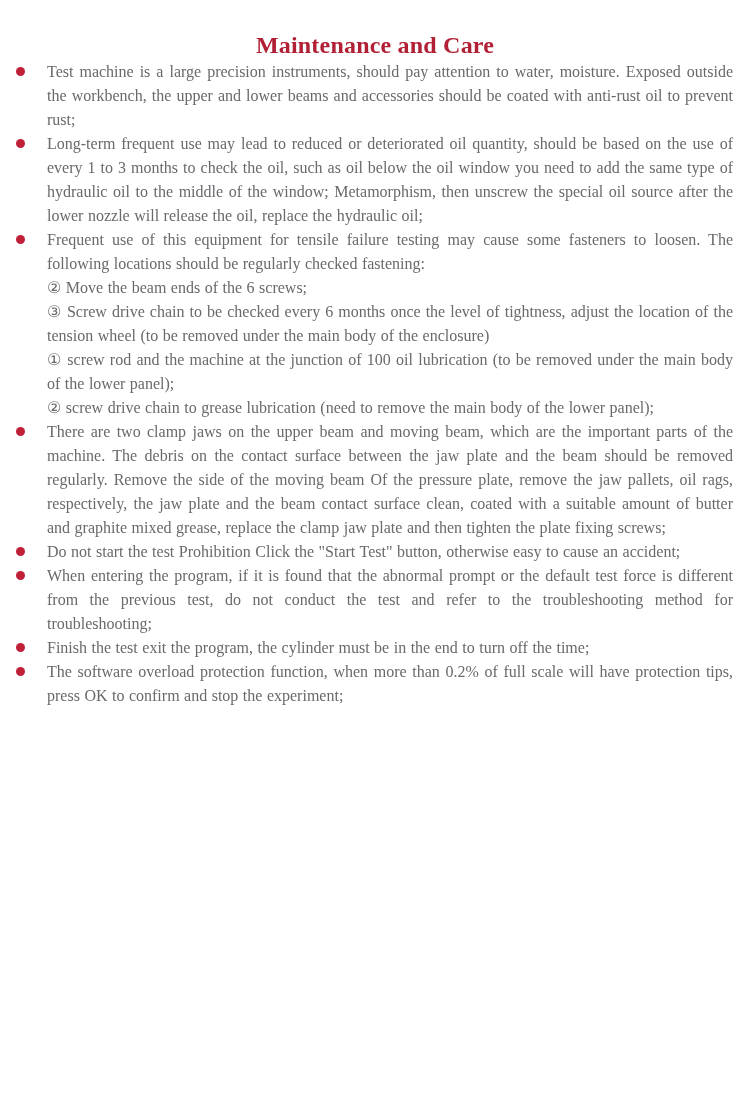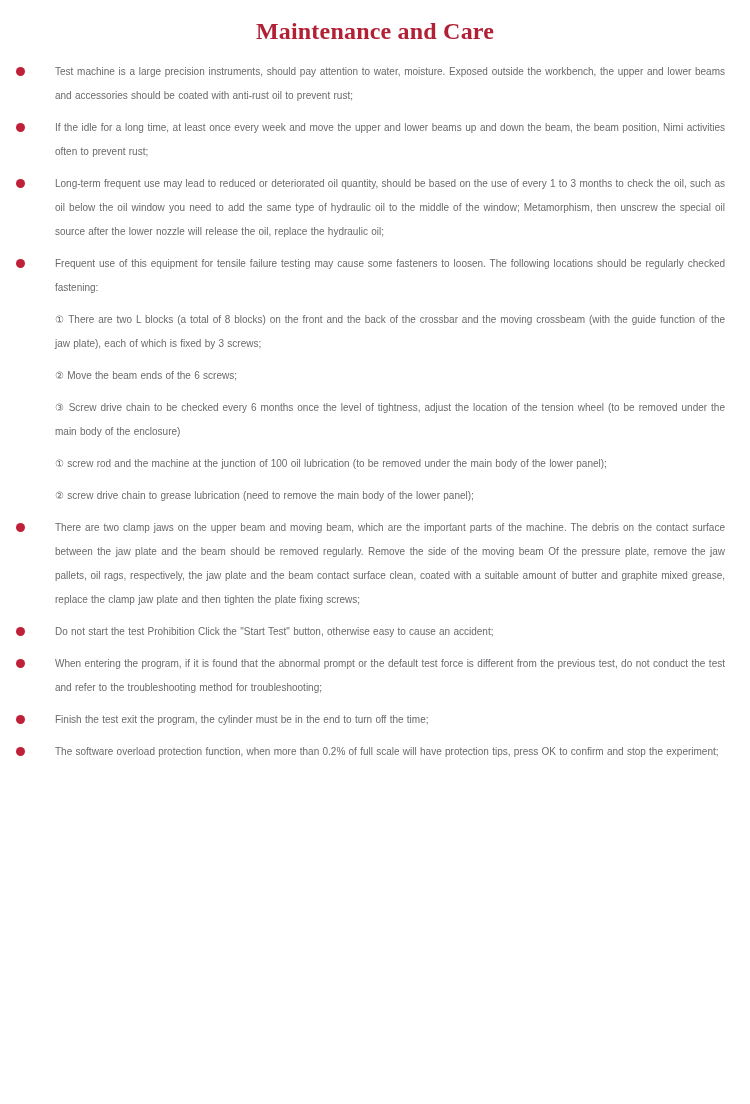--- a/index.html
+++ b/index.html
@@ -17,21 +17,21 @@
   }
   .page {
     position: relative;
     width: 750px;
     height: 1104px;
     background: var(--page-bg);
     overflow: hidden;
   }
   .title {
     margin: 0;
-    padding-top: 16px;
+    padding-top: 30px;
     height: 31px;
     text-align: center;
     font-family: "Liberation Serif", serif;
     font-weight: 700;
     font-size: 24px;
     line-height: 31px;
     color: var(--title-color);
     letter-spacing: 0.2px;
   }
   .content {
@@ -45,50 +45,46 @@
   .dot {
     position: absolute;
     left: -31px;
     top: 7px;
     width: 9px;
     height: 9px;
     border-radius: 50%;
     background: var(--bullet-color);
   }
   .para {
-    margin: 8px;
-    font-size: 10px;
+    margin: 0;
+    font-size: 16px;
     line-height: 24px;
     color: var(--text-color);
     text-align: justify;
     word-spacing: 0.5px;
+    font-family: Liberation Serif, serif;
   }
 </style>
 </head>
 <body>
 
 <div class="page">
   <h1 class="title">Maintenance and Care</h1>
   <div class="content">
       <div class="item">
         <span class="dot"></span>
         <p class="para">Test machine is a large precision instruments, should pay attention to water, moisture. Exposed outside the workbench, the upper and lower beams and accessories should be coated with anti-rust oil to prevent rust;</p>
       </div>
       <div class="item">
         <span class="dot"></span>
-        <p class="para">If the idle for a long time, at least once every week and move the upper and lower beams up and down the beam, the beam position, Nimi activities often to prevent rust;</p>
-      </div>
-      <div class="item">
-        <span class="dot"></span>
         <p class="para">Long-term frequent use may lead to reduced or deteriorated oil quantity, should be based on the use of every 1 to 3 months to check the oil, such as oil below the oil window you need to add the same type of hydraulic oil to the middle of the window; Metamorphism, then unscrew the special oil source after the lower nozzle will release the oil, replace the hydraulic oil;</p>
       </div>
       <div class="item">
         <span class="dot"></span>
         <p class="para">Frequent use of this equipment for tensile failure testing may cause some fasteners to loosen. The following locations should be regularly checked fastening:</p>
-        <p class="para">① There are two L blocks (a total of 8 blocks) on the front and the back of the crossbar and the moving crossbeam (with the guide function of the jaw plate), each of which is fixed by 3 screws;</p>
         <p class="para">② Move the beam ends of the 6 screws;</p>
         <p class="para">③ Screw drive chain to be checked every 6 months once the level of tightness, adjust the location of the tension wheel (to be removed under the main body of the enclosure)</p>
         <p class="para">① screw rod and the machine at the junction of 100 oil lubrication (to be removed under the main body of the lower panel);</p>
         <p class="para">② screw drive chain to grease lubrication (need to remove the main body of the lower panel);</p>
       </div>
       <div class="item">
         <span class="dot"></span>
         <p class="para">There are two clamp jaws on the upper beam and moving beam, which are the important parts of the machine. The debris on the contact surface between the jaw plate and the beam should be removed regularly. Remove the side of the moving beam Of the pressure plate, remove the jaw pallets, oil rags, respectively, the jaw plate and the beam contact surface clean, coated with a suitable amount of butter and graphite mixed grease, replace the clamp jaw plate and then tighten the plate fixing screws;</p>
       </div>
       <div class="item">

